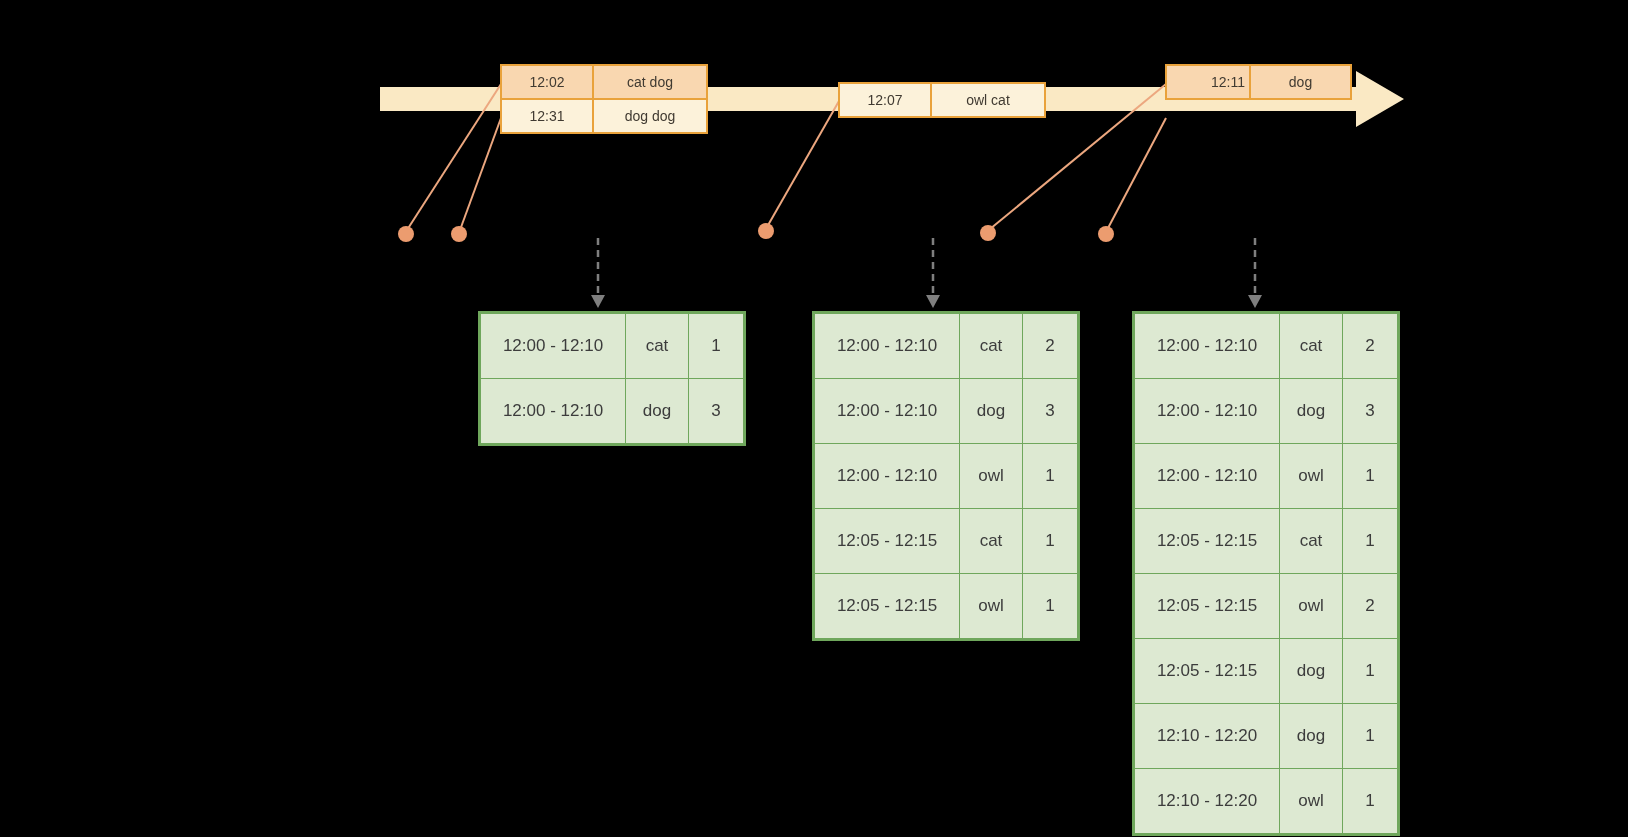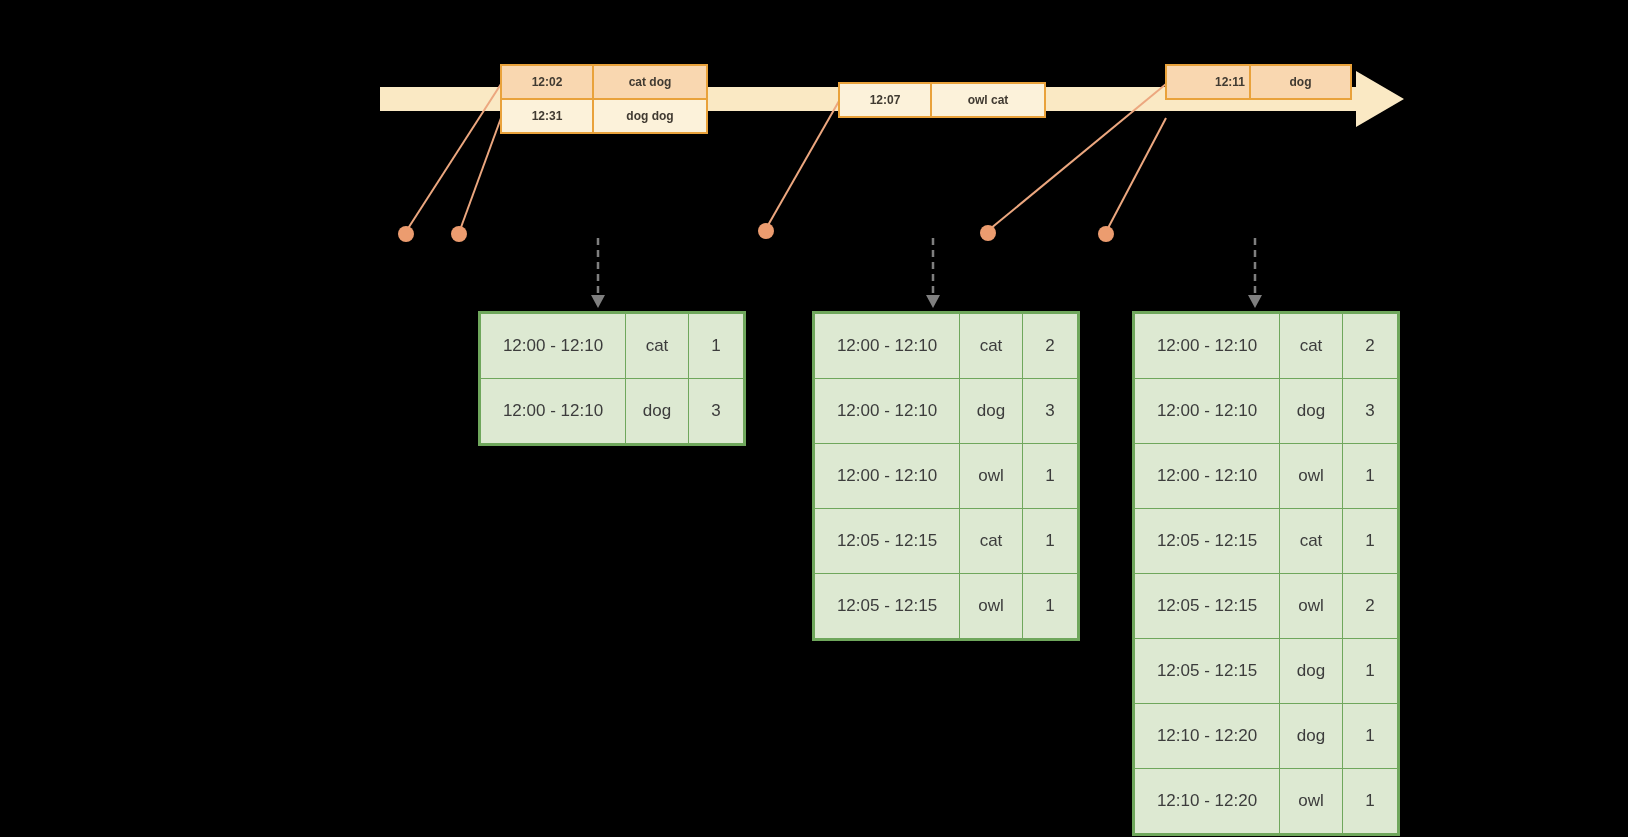--- a/index.html
+++ b/index.html
@@ -28,24 +28,23 @@
   }
   
   .event-table {
     border: 2px solid #E9A23B;
   }
   .event-table td {
     border: 2px solid #E9A23B;
     height: 32px;
     text-align: center;
     vertical-align: middle;
-    font-size: 12px;
+    font-size: 14px;
     color: #403A31;
     padding: 0 4px;
-    font-weight: bold;
   }
   .event-table .c-time  { width: 82px;  }
   .event-table .c-words { width: 104px; }
   .event-table.narrow .c-time  { width: 74px; text-align: right; }
   .event-table.narrow .c-words { width: 91px; }
   .row-peach td { background: #F9D7B0; }
   .row-cream td { background: #FCF2DA; }
   
   .result-table {
     border: 3px solid #6FA75C;

